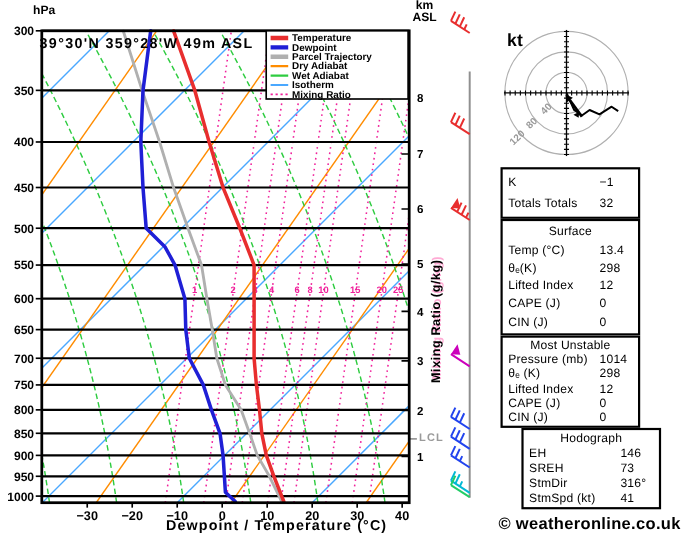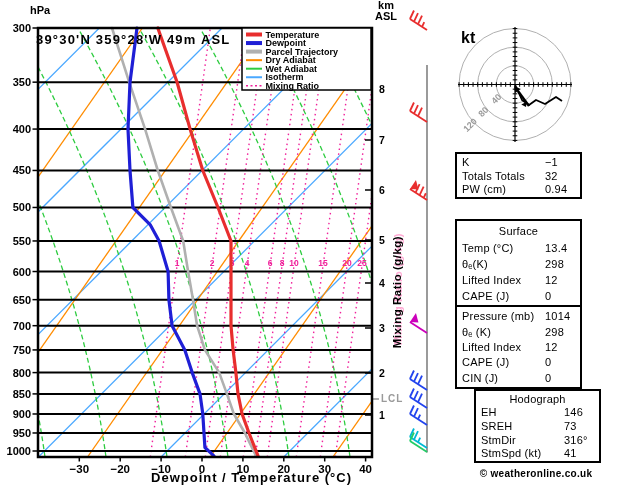--- a/index.html
+++ b/index.html
@@ -9,21 +9,21 @@
   #skewt,#hodo,#barbs{position:absolute;}
   .page-title{left:36px;top:5px;font-size:13px;font-weight:bold;letter-spacing:1.2px;margin-top:27px;}
   .hpa{left:30px;top:4px;font-size:11px;font-weight:bold;}
   .kmasl{left:374px;top:0px;font-size:11px;font-weight:bold;line-height:11px;text-align:center;width:24px;}
   .date-header{left:406px;top:3px;font-size:12.5px;font-weight:bold;letter-spacing:0.2px;}
   .kt-label{left:461px;top:29px;font-size:16px;font-weight:bold;}
   .x-axis-title{left:60px;top:470px;width:292px;text-align:right;font-size:13px;font-weight:bold;letter-spacing:1px;}
   .vlabel{left:397px;top:292px;transform:translate(-50%,-50%) rotate(-90deg);white-space:nowrap;
           font-size:11.5px;font-weight:bold;letter-spacing:0.5px;text-shadow:3px 1px 0 #ffaad4;}
   .lcl{left:381px;top:393px;font-size:10px;font-weight:bold;color:#9a9a9a;letter-spacing:1px;}
-  .footer{left:443px;top:468px;width:186px;text-align:center;font-size:10px;font-weight:bold;letter-spacing:0.3px;}
+  .footer{left:443px;top:468px;width:186px;text-align:center;font-size:15px;font-weight:bold;letter-spacing:0.3px;}
   .panel{position:absolute;left:455px;width:127px;border:2px solid #000;background:#fff;
          display:flex;flex-direction:column;justify-content:space-evenly;font-size:11px;letter-spacing:0.2px;box-sizing:border-box;}
   .phead{text-align:center;}
   .prow{position:relative;padding-left:5px;}
   .pval{position:absolute;left:88px;}
 </style>
 </head>
 <body>
 
 <div class="stage">
@@ -298,31 +298,31 @@
     <div>ASL</div>
   </div>
   <div class="abs kt-label">kt</div>
   <div class="abs vlabel">Mixing Ratio (g/kg)</div>
   <div class="abs lcl">LCL</div>
   <div class="abs x-axis-title">Dewpoint / Temperature (°C)</div>
 
   <div class="panel" style="top:152px;height:47px;">
       <div class="prow"><span>K</span><span class="pval">−1</span></div>
       <div class="prow"><span>Totals Totals</span><span class="pval">32</span></div>
-      <div class="prow"><span>PW (cm)</span><span class="pval">0.94</span></div>
     </div>
-  <div class="panel" style="top:199px;height:106px;margin-top:20px;">
+  <div class="panel" style="top:199px;height:106px;">
       <div class="phead">Surface</div>
       <div class="prow"><span>Temp (°C)</span><span class="pval">13.4</span></div>
       <div class="prow"><span>θₑ(K)</span><span class="pval">298</span></div>
       <div class="prow"><span>Lifted Index</span><span class="pval">12</span></div>
       <div class="prow"><span>CAPE (J)</span><span class="pval">0</span></div>
       <div class="prow"><span>CIN (J)</span><span class="pval">0</span></div>
     </div>
   <div class="panel" style="top:305px;height:84px;">
+      <div class="phead">Most Unstable</div>
       <div class="prow"><span>Pressure (mb)</span><span class="pval">1014</span></div>
       <div class="prow"><span>θₑ (K)</span><span class="pval">298</span></div>
       <div class="prow"><span>Lifted Index</span><span class="pval">12</span></div>
       <div class="prow"><span>CAPE (J)</span><span class="pval">0</span></div>
       <div class="prow"><span>CIN (J)</span><span class="pval">0</span></div>
     </div>
   <div class="panel" style="top:389px;height:74px;margin-left:19px;">
       <div class="phead">Hodograph</div>
       <div class="prow"><span>EH</span><span class="pval">146</span></div>
       <div class="prow"><span>SREH</span><span class="pval">73</span></div>

